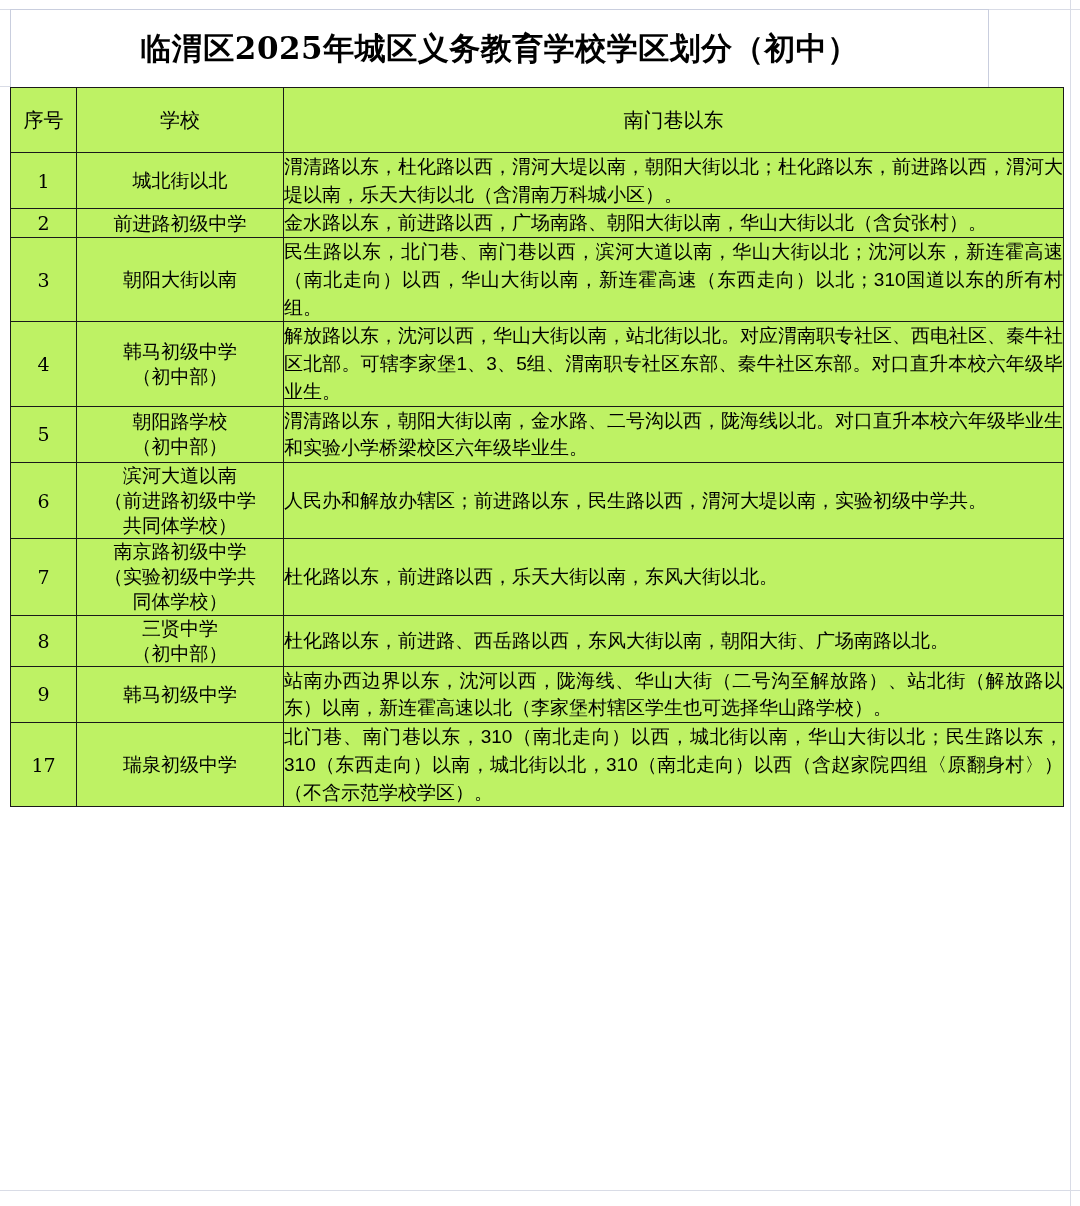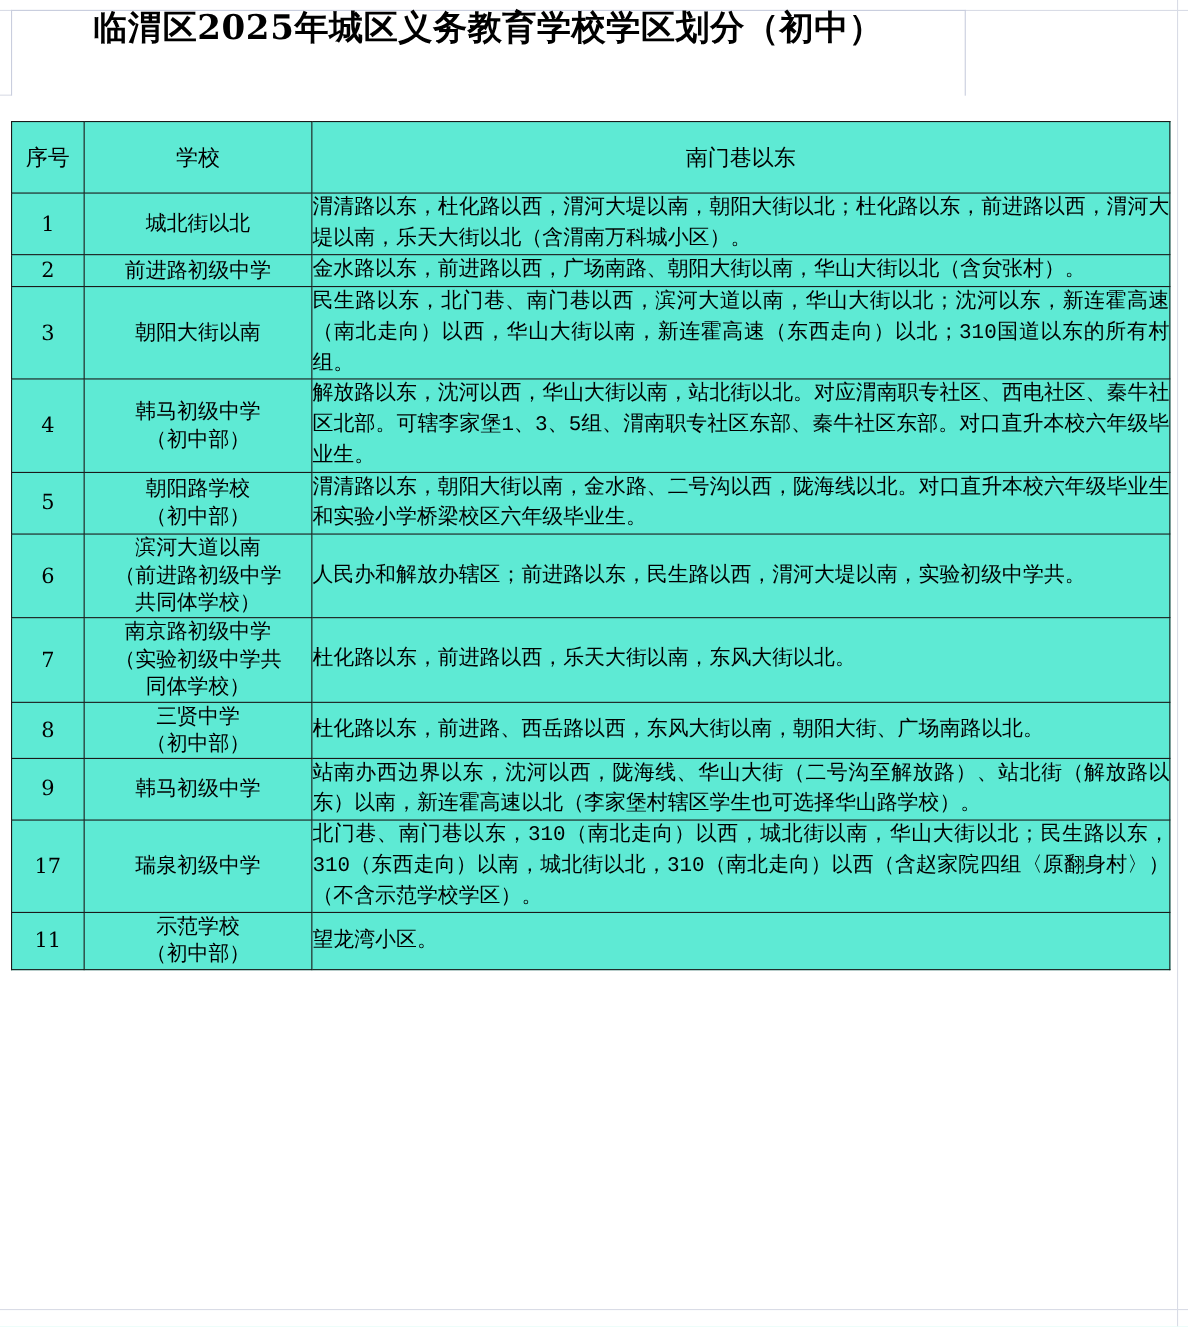--- a/index.html
+++ b/index.html
@@ -30,45 +30,45 @@
   .doc {
     position: absolute;
     left: 10px;
     top: 9px;
     width: 1053px;
   }
 
   
   .title-band {
     box-sizing: border-box;
-    width: 868px;
+    width: 979px;
     height: 78px;
     border: 1px solid #c9cede;
     border-bottom: none;
     display: flex;
+    align-items: center;
     justify-content: center;
     background: #ffffff;
   }
   .title-text {
     font-family: "DejaVu Serif", "Liberation Serif", serif;
     font-weight: 700;
     font-size: 31px;
     letter-spacing: 0.5px;
     color: #000000;
     white-space: nowrap;
     line-height: 1;
   }
 
   
   table.zone-table {
     border-collapse: collapse;
     width: 1053px;
     table-layout: fixed;
-    background: #5eead4;
-    margin-top: 23px;
+    background: #bef264;
   }
   table.zone-table td,
   table.zone-table th {
     border: 1px solid #1a1a1a;
     padding: 0;
     vertical-align: middle;
     color: #000000;
   }
 
   col.c-no    { width: 66px; }
@@ -98,21 +98,21 @@
     text-align: center;
     font-size: 19px;
     line-height: 1.32;
     font-family: "DejaVu Serif", "Liberation Serif", serif;
     padding: 3px 4px;
   }
   .cell-range {
     text-align: left;
     font-size: 19px;
     line-height: 1.46;
-    font-family: Liberation Mono, monospace;
+    font-family: Liberation Sans, sans-serif;
     padding: 7px 8px 7px 9px;
     text-align: justify;
     text-justify: inter-ideograph;
   }
   .cell-school span, .cell-range span { display: block; }
 </style>
 </head>
 <body>
 
 <div class="sheet">
@@ -216,25 +216,17 @@
             </td>
             <td class="cell-range">站南办西边界以东，沈河以西，陇海线、华山大街（二号沟至解放路）、站北街（解放路以东）以南，新连霍高速以北（李家堡村辖区学生也可选择华山路学校）。</td>
           </tr>
           <tr>
             <td class="cell-no">17</td>
             <td class="cell-school">
               <span>瑞泉初级中学</span>
             </td>
             <td class="cell-range">北门巷、南门巷以东，310（南北走向）以西，城北街以南，华山大街以北；民生路以东，310（东西走向）以南，城北街以北，310（南北走向）以西（含赵家院四组〈原翻身村〉）（不含示范学校学区）。</td>
           </tr>
-          <tr>
-            <td class="cell-no">11</td>
-            <td class="cell-school">
-              <span>示范学校</span>
-              <span>（初中部）</span>
-            </td>
-            <td class="cell-range">望龙湾小区。</td>
-          </tr>
         </tbody>
     </table>
 
   </div>
 </div>
 
 </body></html>

